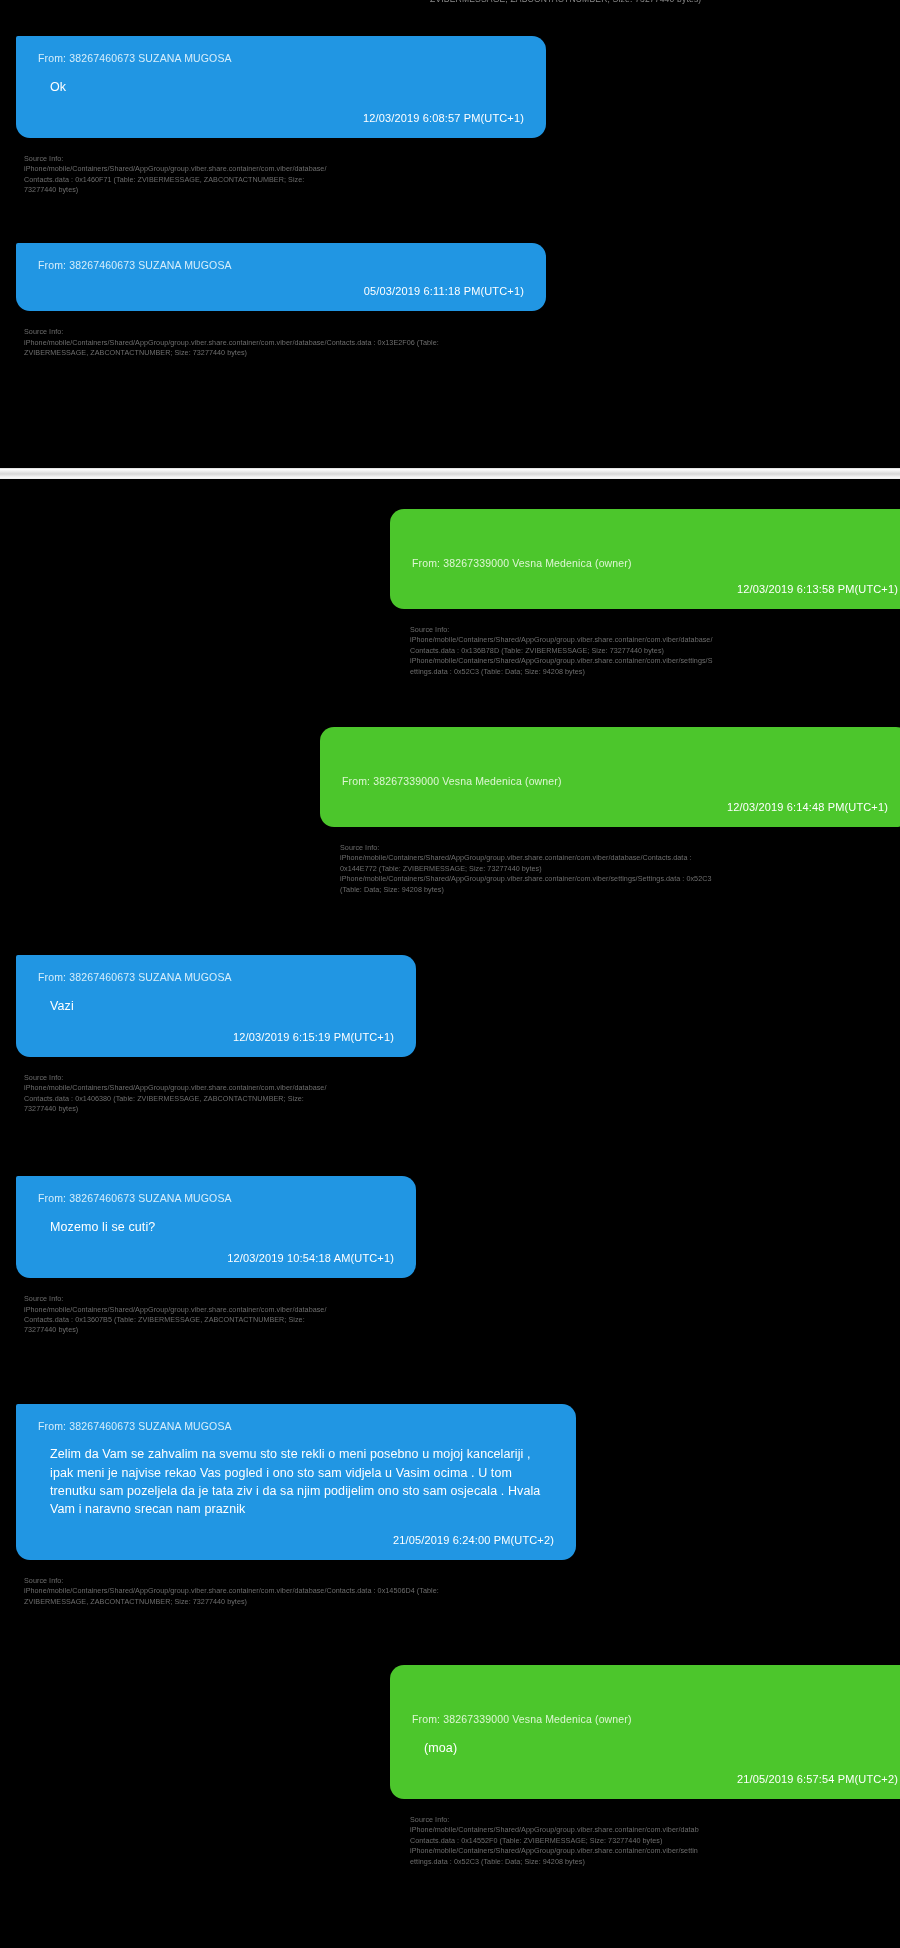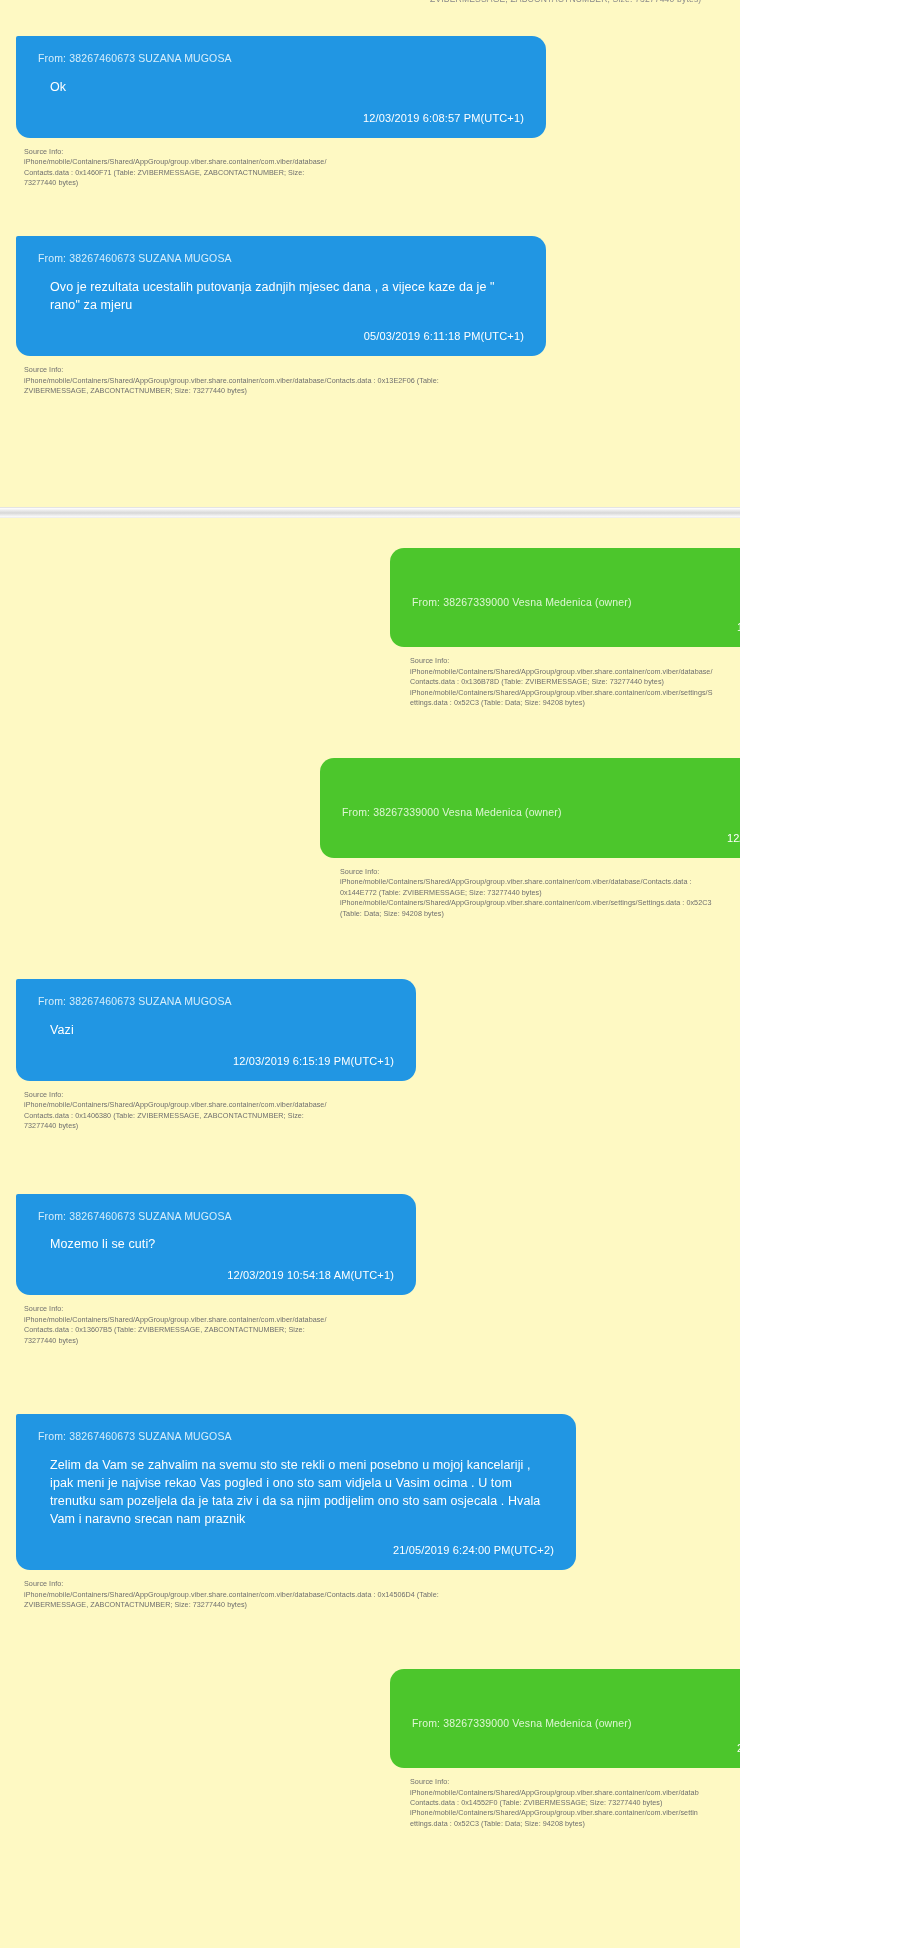--- a/index.html
+++ b/index.html
@@ -9,23 +9,23 @@
     background: #ffffff;
   }
   body {
     width: 900px;
     font-family: "Liberation Sans", sans-serif;
     color: #333;
     -webkit-font-smoothing: antialiased;
   }
   .page {
     position: relative;
-    width: 740px;
+    width: 900px;
     min-height: 1948px;
-    background: #fef9c3;
+    background: #000000;
     overflow: hidden;
   }
 
   
   .top-clip {
     height: 14px;
     position: relative;
     overflow: hidden;
   }
   .top-clip-text {
@@ -86,21 +86,21 @@
     letter-spacing: .15px;
     margin-top: 4px;
   }
 
   
   .source {
     font-size: 7.2px;
     line-height: 1.45;
     color: #6e6e6e;
     letter-spacing: .05px;
-    margin: 9px 0 0 0;
+    margin: 16px 0 0 0;
     word-break: break-all;
   }
   .source .lbl { display: block; }
   .source .ln { display: block; }
 
   
   .separator {
     width: 900px;
     height: 9px;
     background: linear-gradient(to bottom, #ffffff 0%, #e9e9e9 30%, #d7d7d7 55%, #ededed 80%, #fbfbfb 100%);
@@ -129,21 +129,20 @@
           <span class="lbl">Source Info:</span>
           <span class="ln">iPhone/mobile/Containers/Shared/AppGroup/group.viber.share.container/com.viber/database/</span>
           <span class="ln">Contacts.data : 0x1460F71 (Table: ZVIBERMESSAGE, ZABCONTACTNUMBER; Size:</span>
           <span class="ln">73277440 bytes)</span>
         </div>
       </div>
       <div style="height: 48px;"></div>
       <div class="msg-group incoming">
         <div class="bubble blue" style="width: 530px; margin-left: 8px;">
           <div class="from">From: 38267460673 SUZANA MUGOSA</div>
-          <div class="body">Ovo je rezultata ucestalih putovanja zadnjih mjesec dana , a vijece kaze da je " rano" za mjeru</div>
           <div class="stamp">05/03/2019 6:11:18 PM(UTC+1)</div>
         </div>
         <div class="source" style="margin-left: 16px; width: 570px;">
           <span class="lbl">Source Info:</span>
           <span class="ln">iPhone/mobile/Containers/Shared/AppGroup/group.viber.share.container/com.viber/database/Contacts.data : 0x13E2F06 (Table:</span>
           <span class="ln">ZVIBERMESSAGE, ZABCONTACTNUMBER; Size: 73277440 bytes)</span>
         </div>
       </div>
       <div style="height: 110px;"></div>
       <div class="separator"></div>
@@ -213,20 +212,21 @@
         <div class="source" style="margin-left: 16px; width: 600px;">
           <span class="lbl">Source Info:</span>
           <span class="ln">iPhone/mobile/Containers/Shared/AppGroup/group.viber.share.container/com.viber/database/Contacts.data : 0x14506D4 (Table:</span>
           <span class="ln">ZVIBERMESSAGE, ZABCONTACTNUMBER; Size: 73277440 bytes)</span>
         </div>
       </div>
       <div style="height: 58px;"></div>
       <div class="msg-group outgoing">
         <div class="bubble green" style="width: 530px; margin-left: 390px;">
           <div class="from">From: 38267339000 Vesna Medenica (owner)</div>
+          <div class="body">(moa)</div>
           <div class="stamp">21/05/2019 6:57:54 PM(UTC+2)</div>
         </div>
         <div class="source" style="margin-left: 410px; width: 570px;">
           <span class="lbl">Source Info:</span>
           <span class="ln">iPhone/mobile/Containers/Shared/AppGroup/group.viber.share.container/com.viber/datab</span>
           <span class="ln">Contacts.data : 0x14552F0 (Table: ZVIBERMESSAGE; Size: 73277440 bytes)</span>
           <span class="ln">iPhone/mobile/Containers/Shared/AppGroup/group.viber.share.container/com.viber/settin</span>
           <span class="ln">ettings.data : 0x52C3 (Table: Data; Size: 94208 bytes)</span>
         </div>
       </div>

